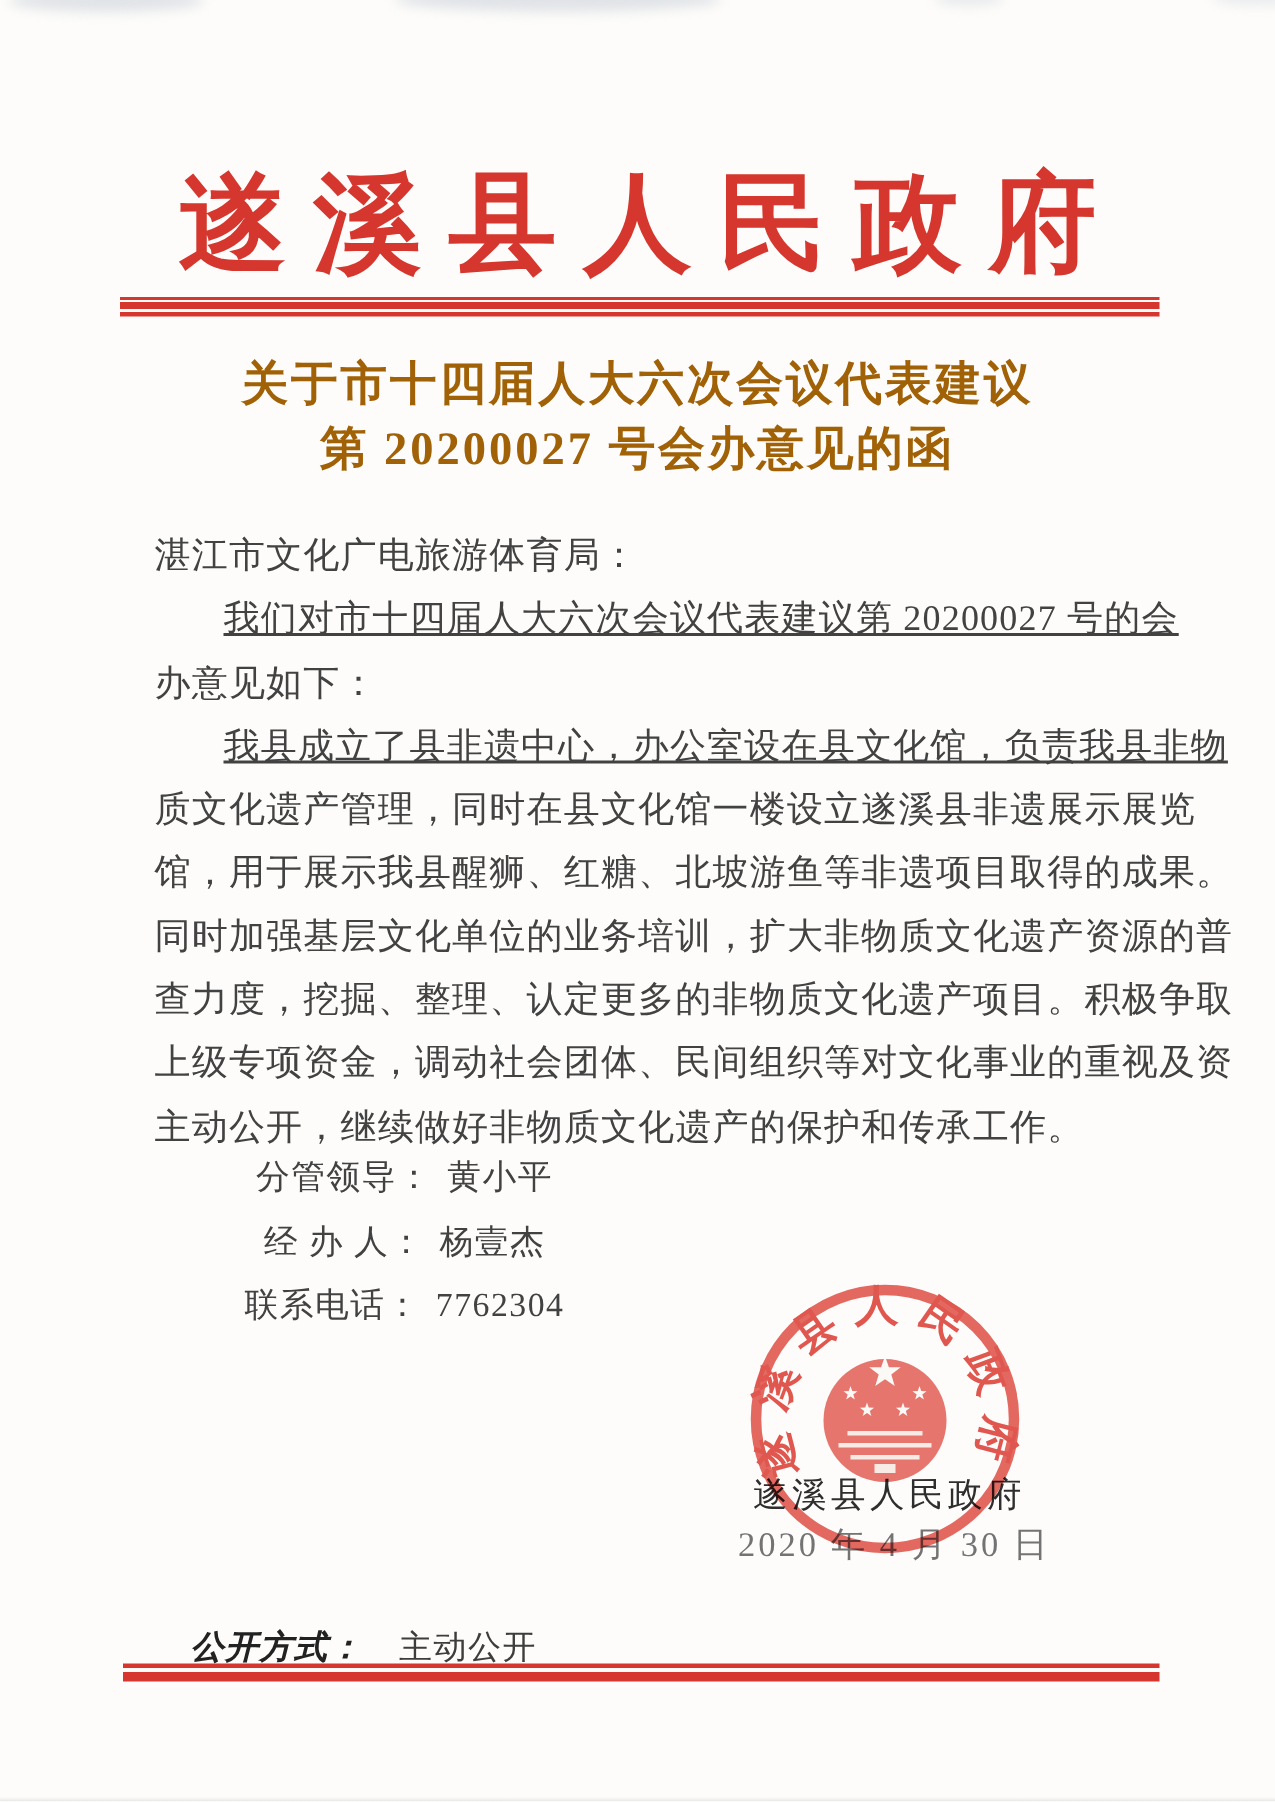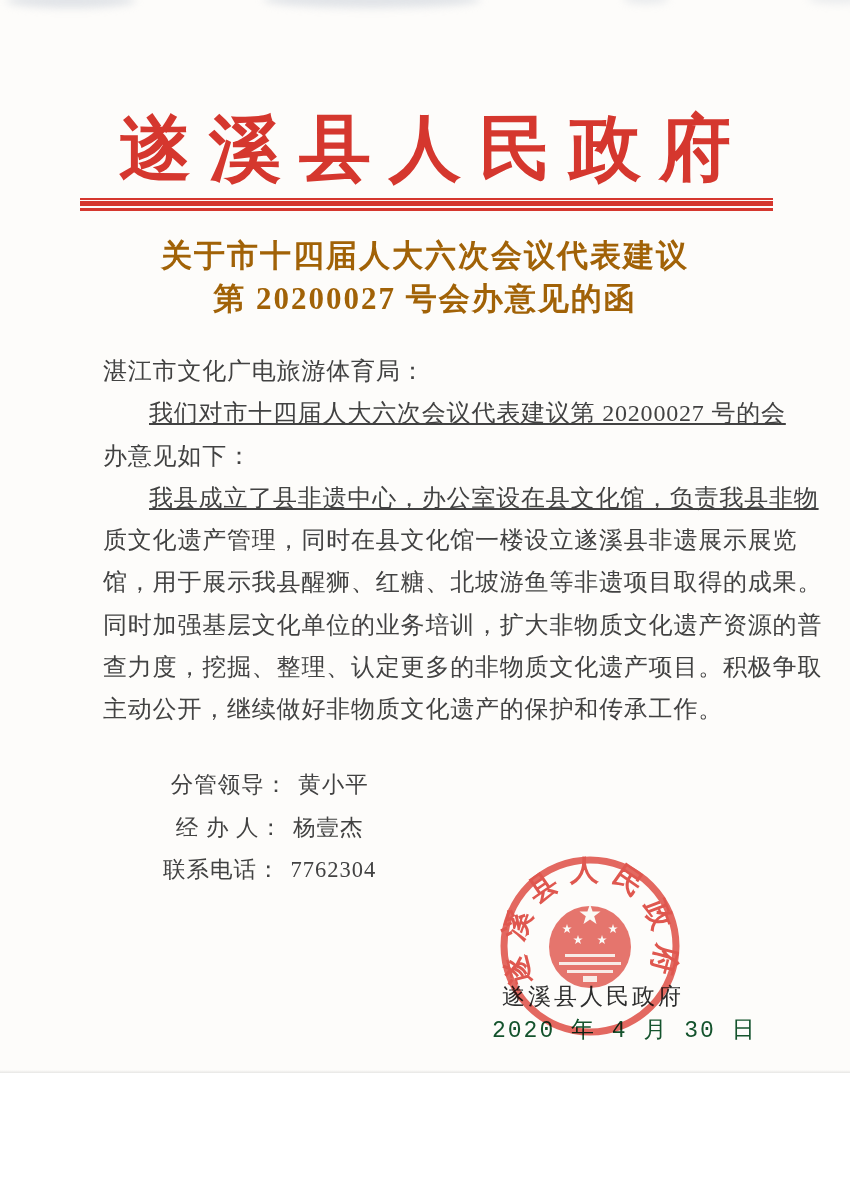--- a/index.html
+++ b/index.html
@@ -1,18 +1,18 @@
 <!DOCTYPE html>
 <html><head>
 <meta charset="utf-8">
 <style>
   html,body{margin:0;padding:0;}
   .page{
     position:relative;
-    width:850px;height:1073px;
+    width:850px;height:1201px;
     background:#fdfcfa;
     overflow:hidden;
     font-family:"Liberation Serif","DejaVu Serif",serif;
   }
   
   .smudge{position:absolute;border-radius:50%;filter:blur(4px);background:#c9cfd8;}
   .smudge.s1{left:6px;top:-7px;width:130px;height:15px;opacity:.55;}
   .smudge.s2{left:263px;top:-9px;width:218px;height:17px;opacity:.55;}
   .smudge.s3{left:623px;top:-7px;width:46px;height:11px;opacity:.4;}
   .smudge.s4{left:808px;top:-8px;width:60px;height:12px;opacity:.35;}
@@ -62,21 +62,21 @@
   }
   .contacts .value{margin-left:10px;}
 
   
   .sign-org{
     position:absolute;left:502px;top:981px;
     font-size:23px;letter-spacing:3px;color:#2e2e2e;z-index:2;
   }
   .sign-date{
     position:absolute;left:492px;top:1014px;
-    font-size:23px;letter-spacing:2px;color:#14532d;z-index:2;font-family:Liberation Mono, monospace;
+    font-size:23px;letter-spacing:2px;color:#737373;z-index:2;
   }
 
   
   .seal{
     position:absolute;left:497px;top:853px;width:186px;height:186px;
     mix-blend-mode:multiply;opacity:.93;z-index:3;
   }
 
   
   .footer-text{
@@ -112,20 +112,21 @@
 
   <div class="body-text">
     <div class="line">湛江市文化广电旅游体育局：</div>
     <div class="line indent">我们对市十四届人大六次会议代表建议第 20200027 号的会</div>
     <div class="line">办意见如下：</div>
     <div class="line indent">我县成立了县非遗中心，办公室设在县文化馆，负责我县非物</div>
     <div class="line">质文化遗产管理，同时在县文化馆一楼设立遂溪县非遗展示展览</div>
     <div class="line">馆，用于展示我县醒狮、红糖、北坡游鱼等非遗项目取得的成果。</div>
     <div class="line">同时加强基层文化单位的业务培训，扩大非物质文化遗产资源的普</div>
     <div class="line">查力度，挖掘、整理、认定更多的非物质文化遗产项目。积极争取</div>
+    <div class="line">上级专项资金，调动社会团体、民间组织等对文化事业的重视及资</div>
     <div class="line">主动公开，继续做好非物质文化遗产的保护和传承工作。</div>
   </div>
 
   <div class="contacts">
     <div>
       <span class="label">分管领导：</span><span class="value">黄小平</span>
     </div>
     <div>
       <span class="label">经 办 人：</span><span class="value">杨壹杰</span>
     </div>

